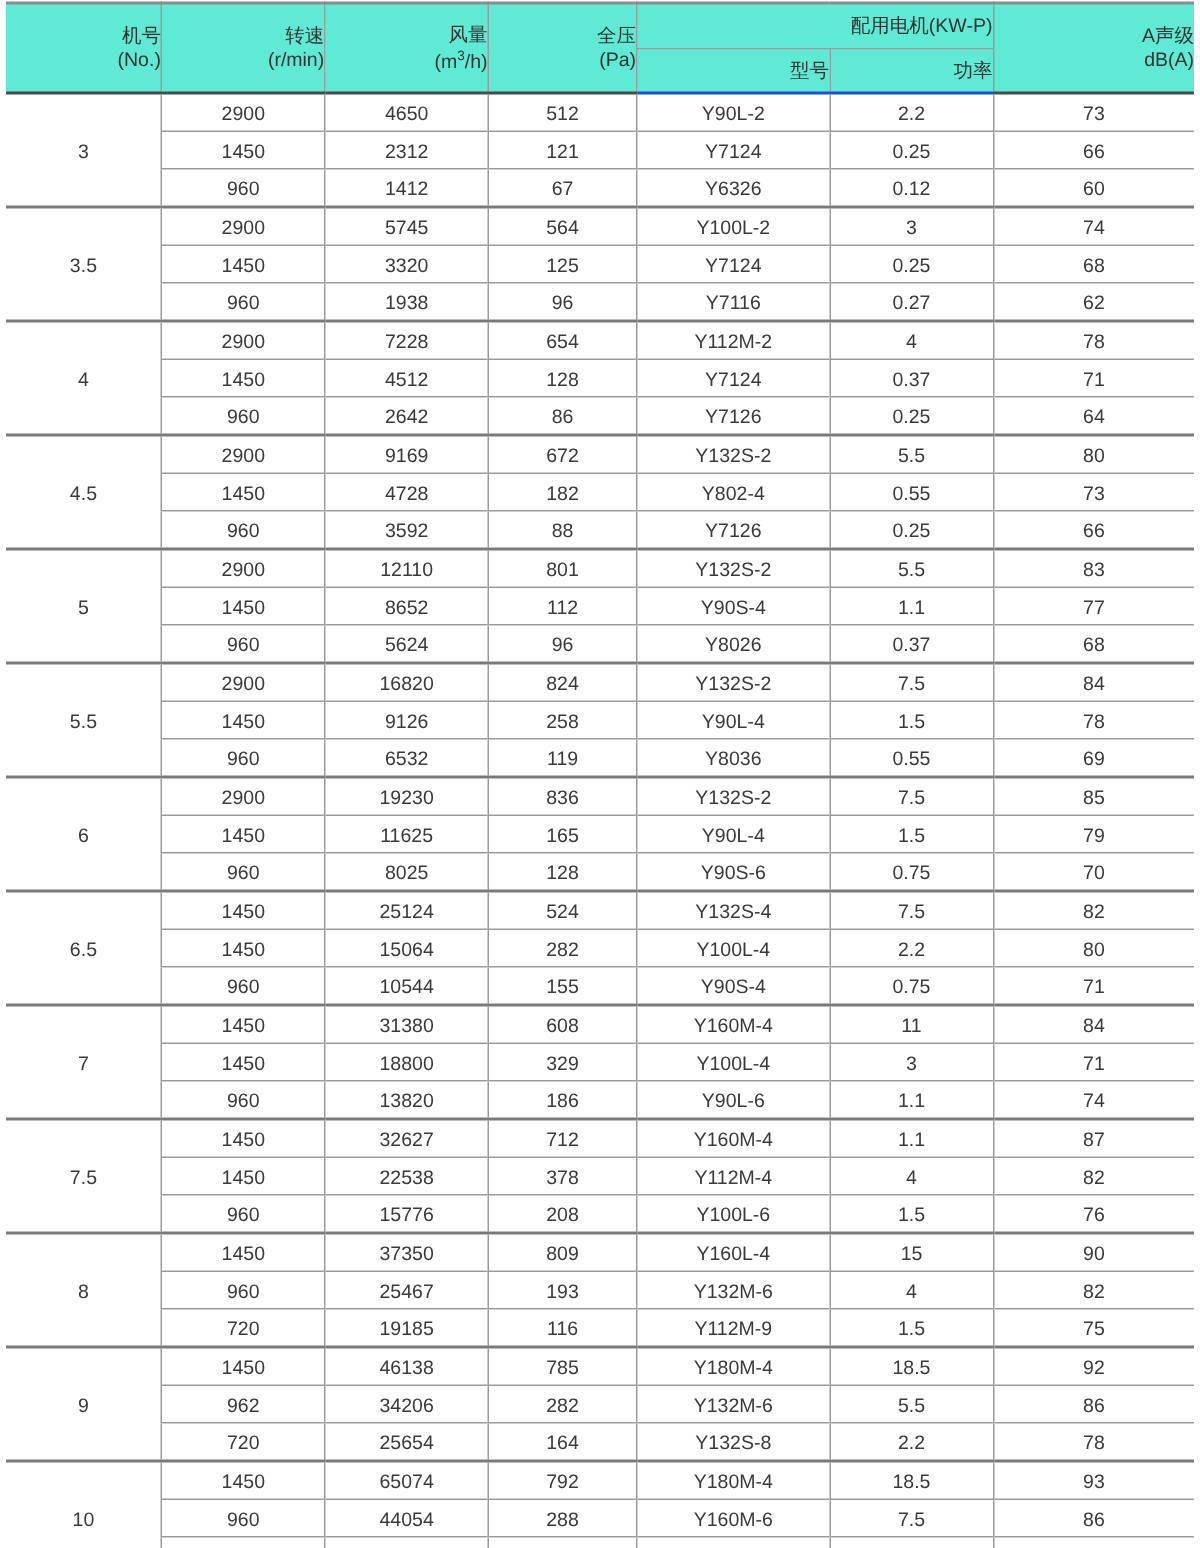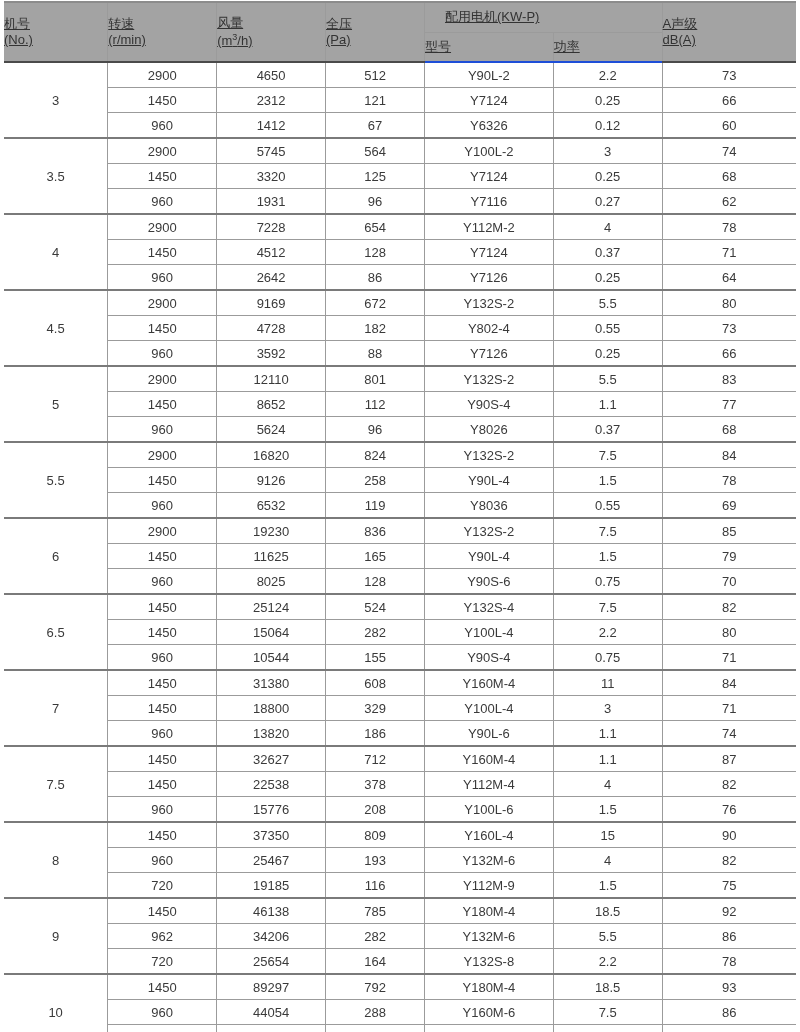--- a/index.html
+++ b/index.html
@@ -25,30 +25,29 @@
   }
   col.c-no    { width: 13.1%; }
   col.c-speed { width: 13.75%; }
   col.c-air   { width: 13.75%; }
   col.c-press { width: 12.5%; }
   col.c-model { width: 16.25%; }
   col.c-power { width: 13.75%; }
   col.c-noise { width: 16.9%; }
 
   thead th {
-    background: #a3a3a3;
+    background: #5eead4;
     font-weight: normal;
     font-size: 13px;
     line-height: 1.25;
     color: #333333;
-    text-align: left;
+    text-align: right;
     vertical-align: middle;
     border-left: 1px solid #9b9b9b;
     padding: 2px 0;
-    text-decoration: underline;
   }
   thead th.first { border-left: none; }
   thead th.span2 { border-bottom: 2px solid #4a4a4a; height: 52px; }
   thead th.motor-span { border-bottom: 1px solid #9b9b9b; height: 25px; padding-left: 20px; }
   thead tr.subhead th { border-bottom: 2px solid #1d4ed8; height: 24px; }
   thead sup { font-size: 9px; }
 
   tbody td {
     font-size: 13px;
     color: #3a3a3a;
@@ -147,21 +146,21 @@
         <tr>
           <td class="col-v">1450</td>
           <td class="col-v">3320</td>
           <td class="col-v">125</td>
           <td class="col-v">Y7124</td>
           <td class="col-v">0.25</td>
           <td class="col-v">68</td>
         </tr>
         <tr>
           <td class="col-v">960</td>
-          <td class="col-v">1931</td>
+          <td class="col-v">1938</td>
           <td class="col-v">96</td>
           <td class="col-v">Y7116</td>
           <td class="col-v">0.27</td>
           <td class="col-v">62</td>
         </tr>
         <tr class="grp-first">
           <td class="col-no" rowspan="3">4</td>
           <td class="col-v">2900</td>
           <td class="col-v">7228</td>
           <td class="col-v">654</td>
@@ -406,21 +405,21 @@
           <td class="col-v">720</td>
           <td class="col-v">25654</td>
           <td class="col-v">164</td>
           <td class="col-v">Y132S-8</td>
           <td class="col-v">2.2</td>
           <td class="col-v">78</td>
         </tr>
         <tr class="grp-first">
           <td class="col-no" rowspan="3">10</td>
           <td class="col-v">1450</td>
-          <td class="col-v">89297</td>
+          <td class="col-v">65074</td>
           <td class="col-v">792</td>
           <td class="col-v">Y180M-4</td>
           <td class="col-v">18.5</td>
           <td class="col-v">93</td>
         </tr>
         <tr>
           <td class="col-v">960</td>
           <td class="col-v">44054</td>
           <td class="col-v">288</td>
           <td class="col-v">Y160M-6</td>

